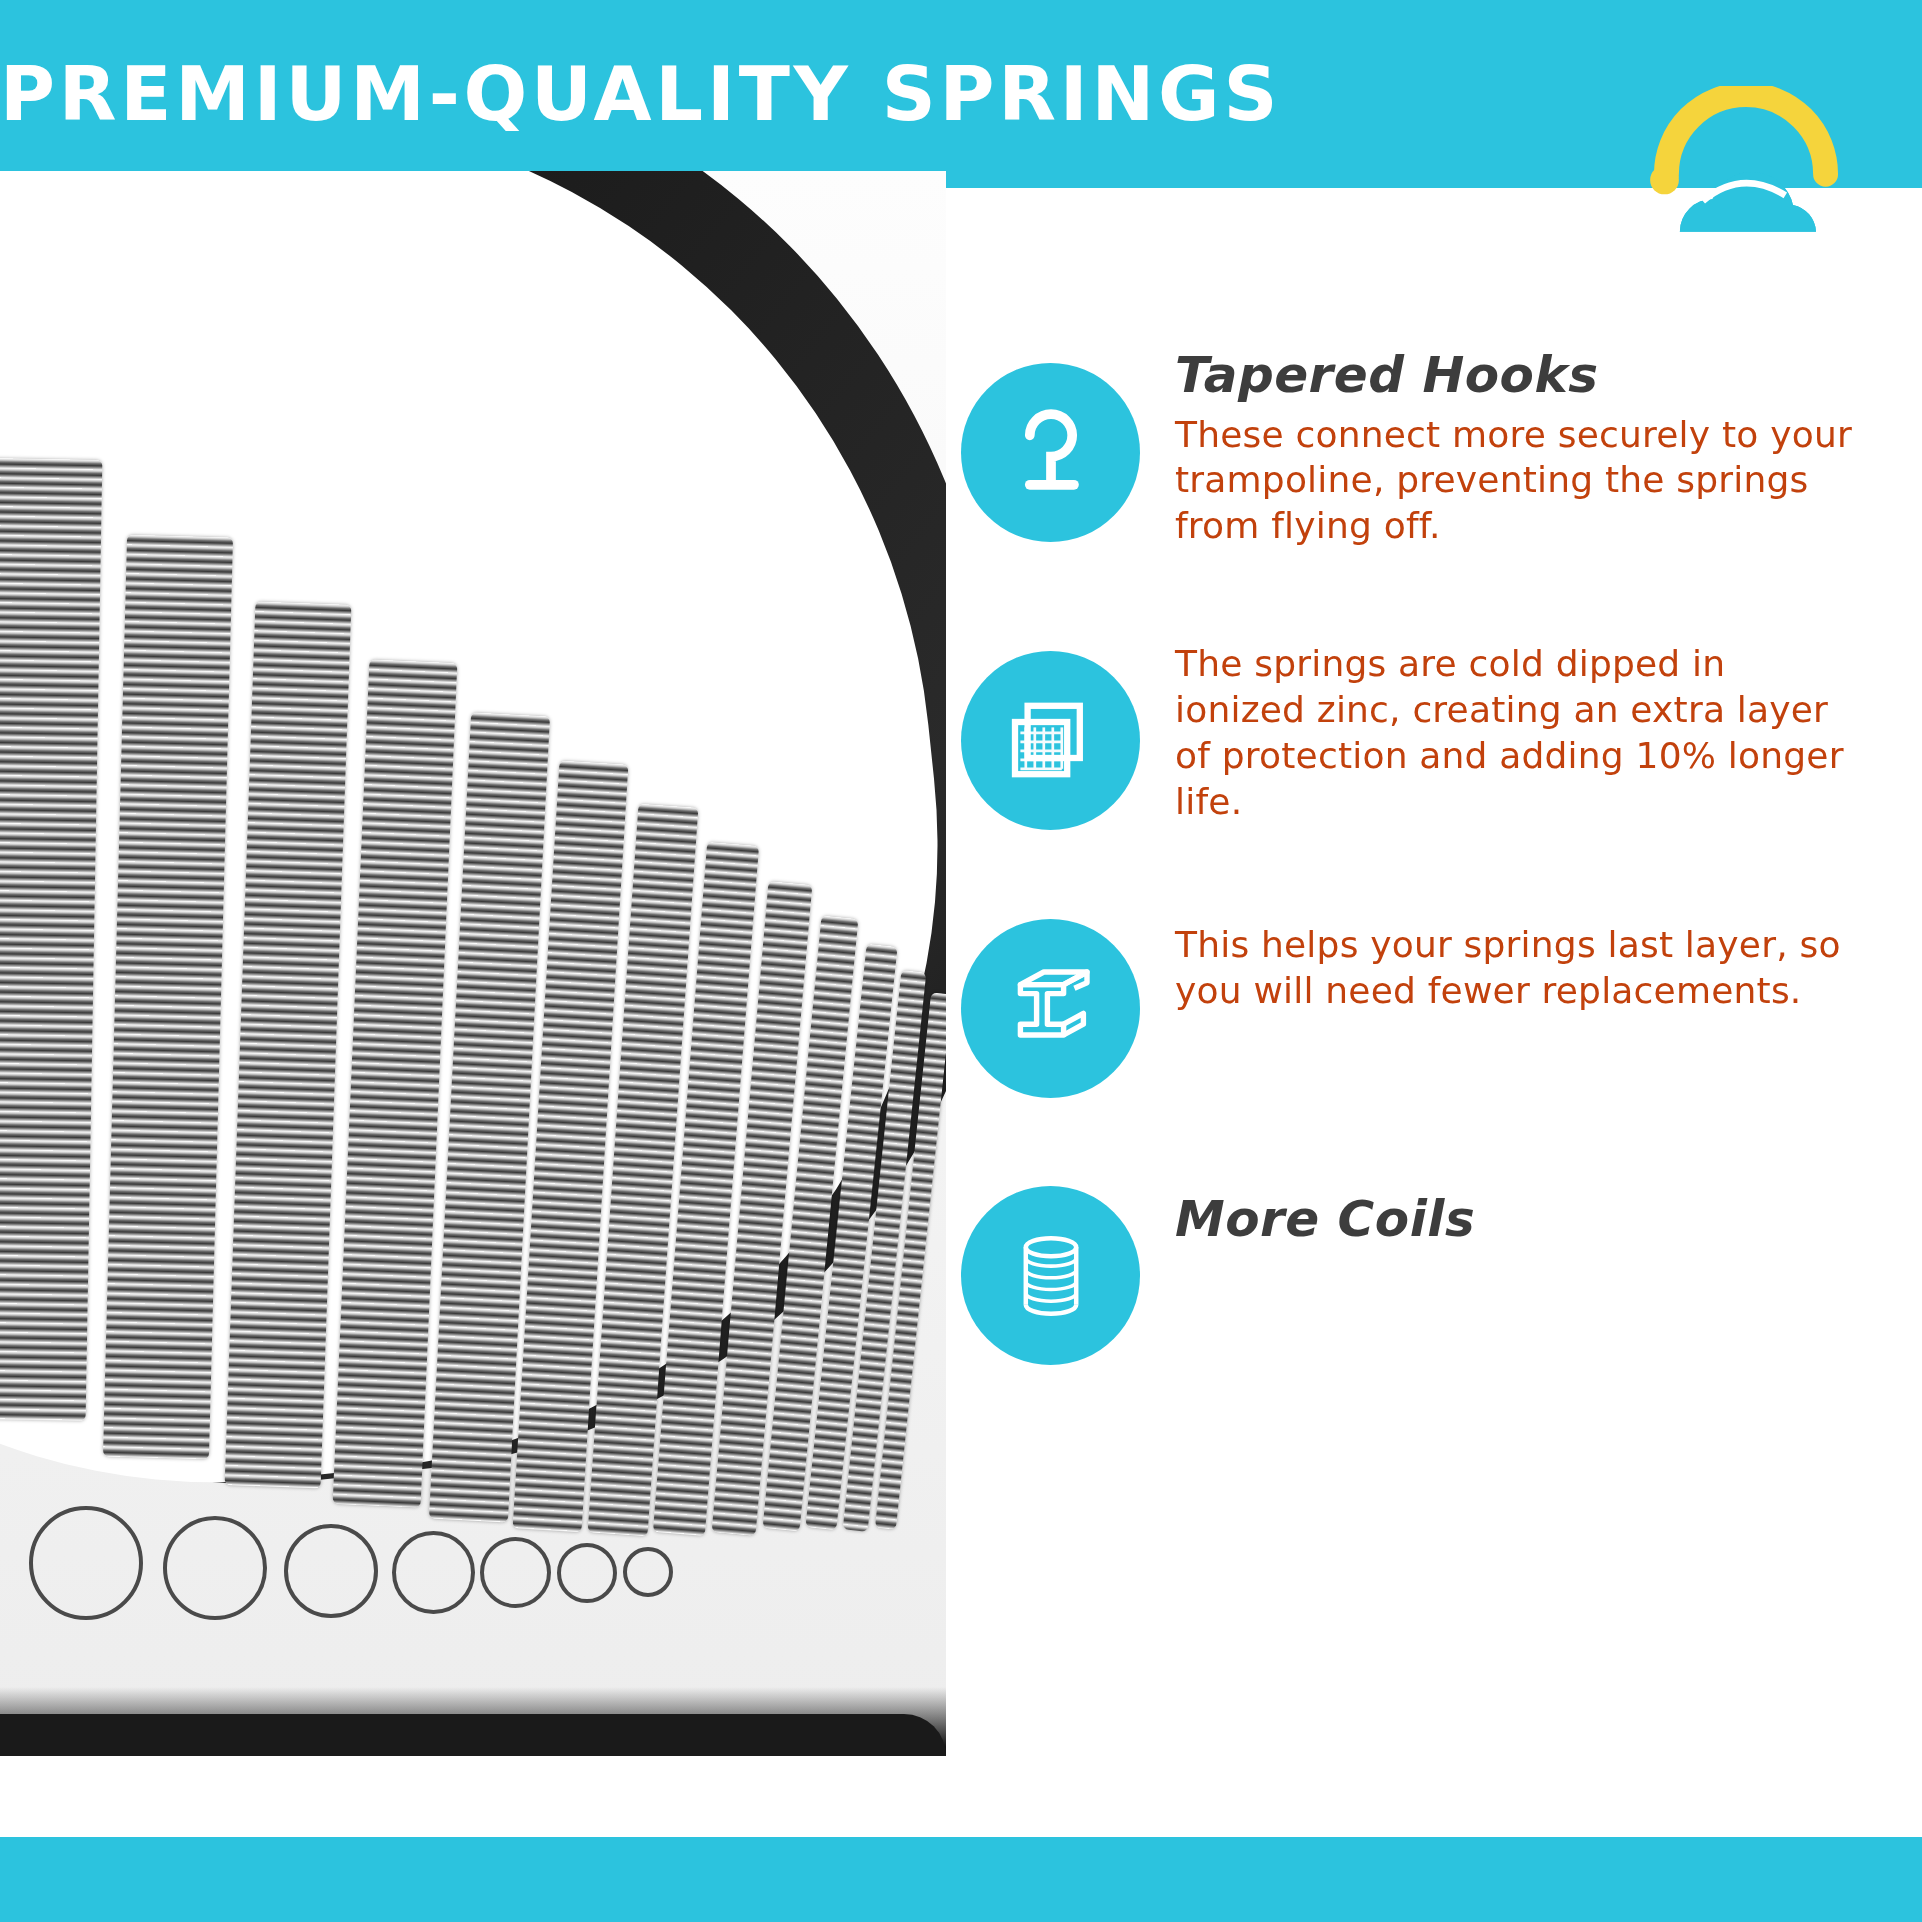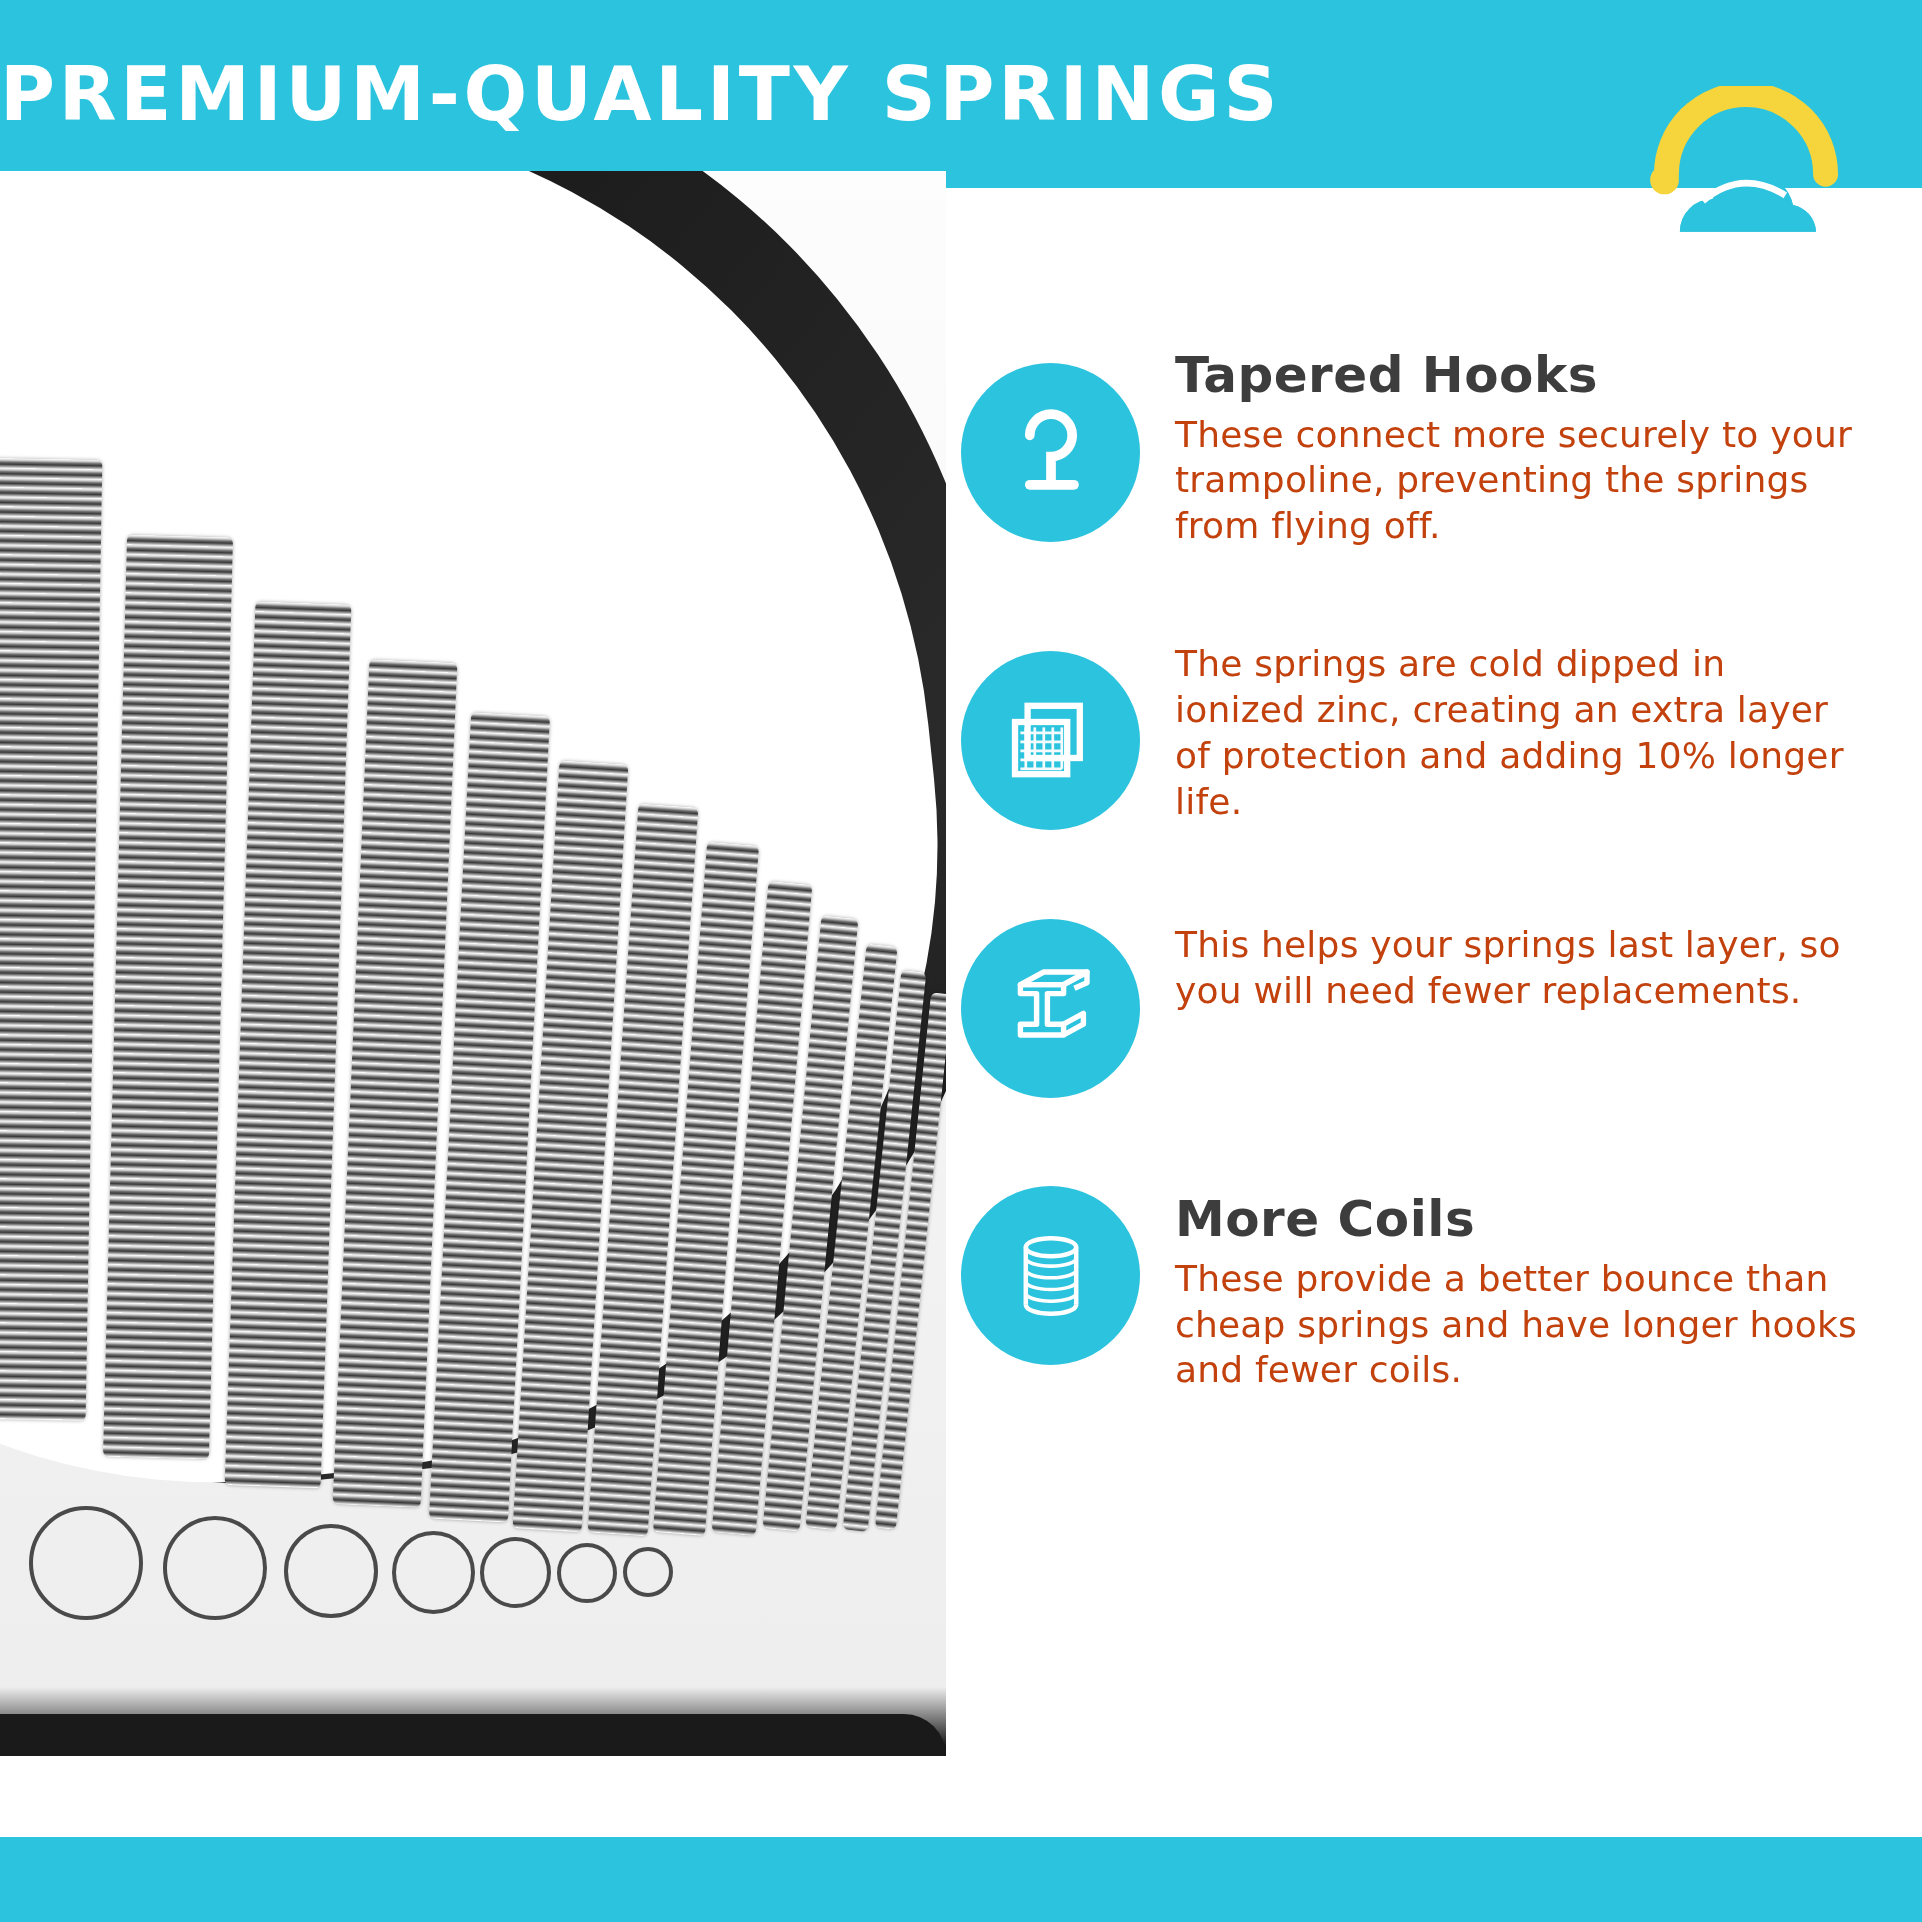--- a/index.html
+++ b/index.html
@@ -181,20 +181,21 @@
     flex: 1 1 auto;
     padding-top: 9.6px;
   }
   .feature-title {
     font-size: 50px;
     font-weight: bold;
     color: #3d3d3d;
     margin: 0 0 7.7px 0;
     letter-spacing: 0.5px;
     font-family: "DejaVu Sans", sans-serif;
+    font-style: italic;
   }
   .feature-text {
     font-size: 36px;
     line-height: 1.27;
     color: #c2410c;
     margin: 0;
     font-family: "DejaVu Sans", sans-serif;
     letter-spacing: 0.2px;
   }
   .feature-1 .feature-body { padding-top: 0; }
@@ -345,21 +346,20 @@
           <g stroke="#ffffff" stroke-width="4" fill="none">
             <path d="M32 40 a28 9 0 0 0 56 0"></path>
             <path d="M32 53 a28 9 0 0 0 56 0"></path>
             <path d="M32 66 a28 9 0 0 0 56 0"></path>
             <path d="M32 79 a28 9 0 0 0 56 0"></path>
           </g>
         </svg>
       </div>
       <div class="feature-body">
         <h2 class="feature-title">More Coils</h2>
-        <p class="feature-text">These provide a better bounce than cheap springs and have longer hooks and fewer coils.</p>
       </div>
     </div>
 
   </div>
 
   <div class="footer-band"></div>
 
 </div>
 
 

